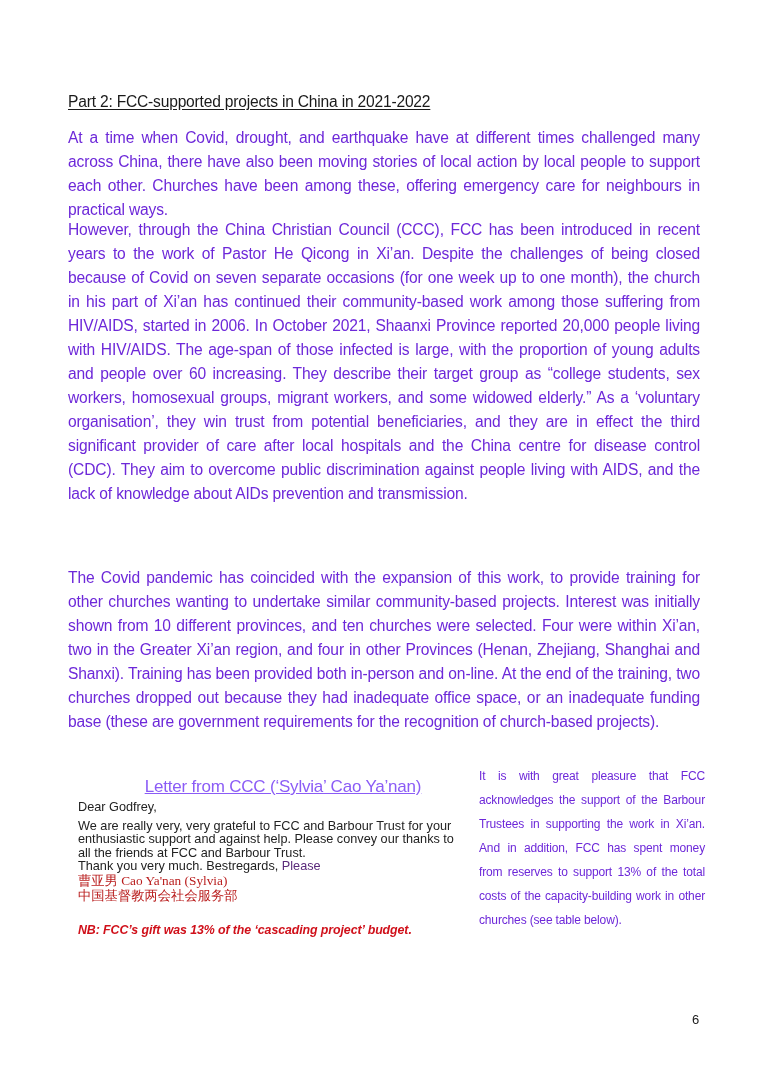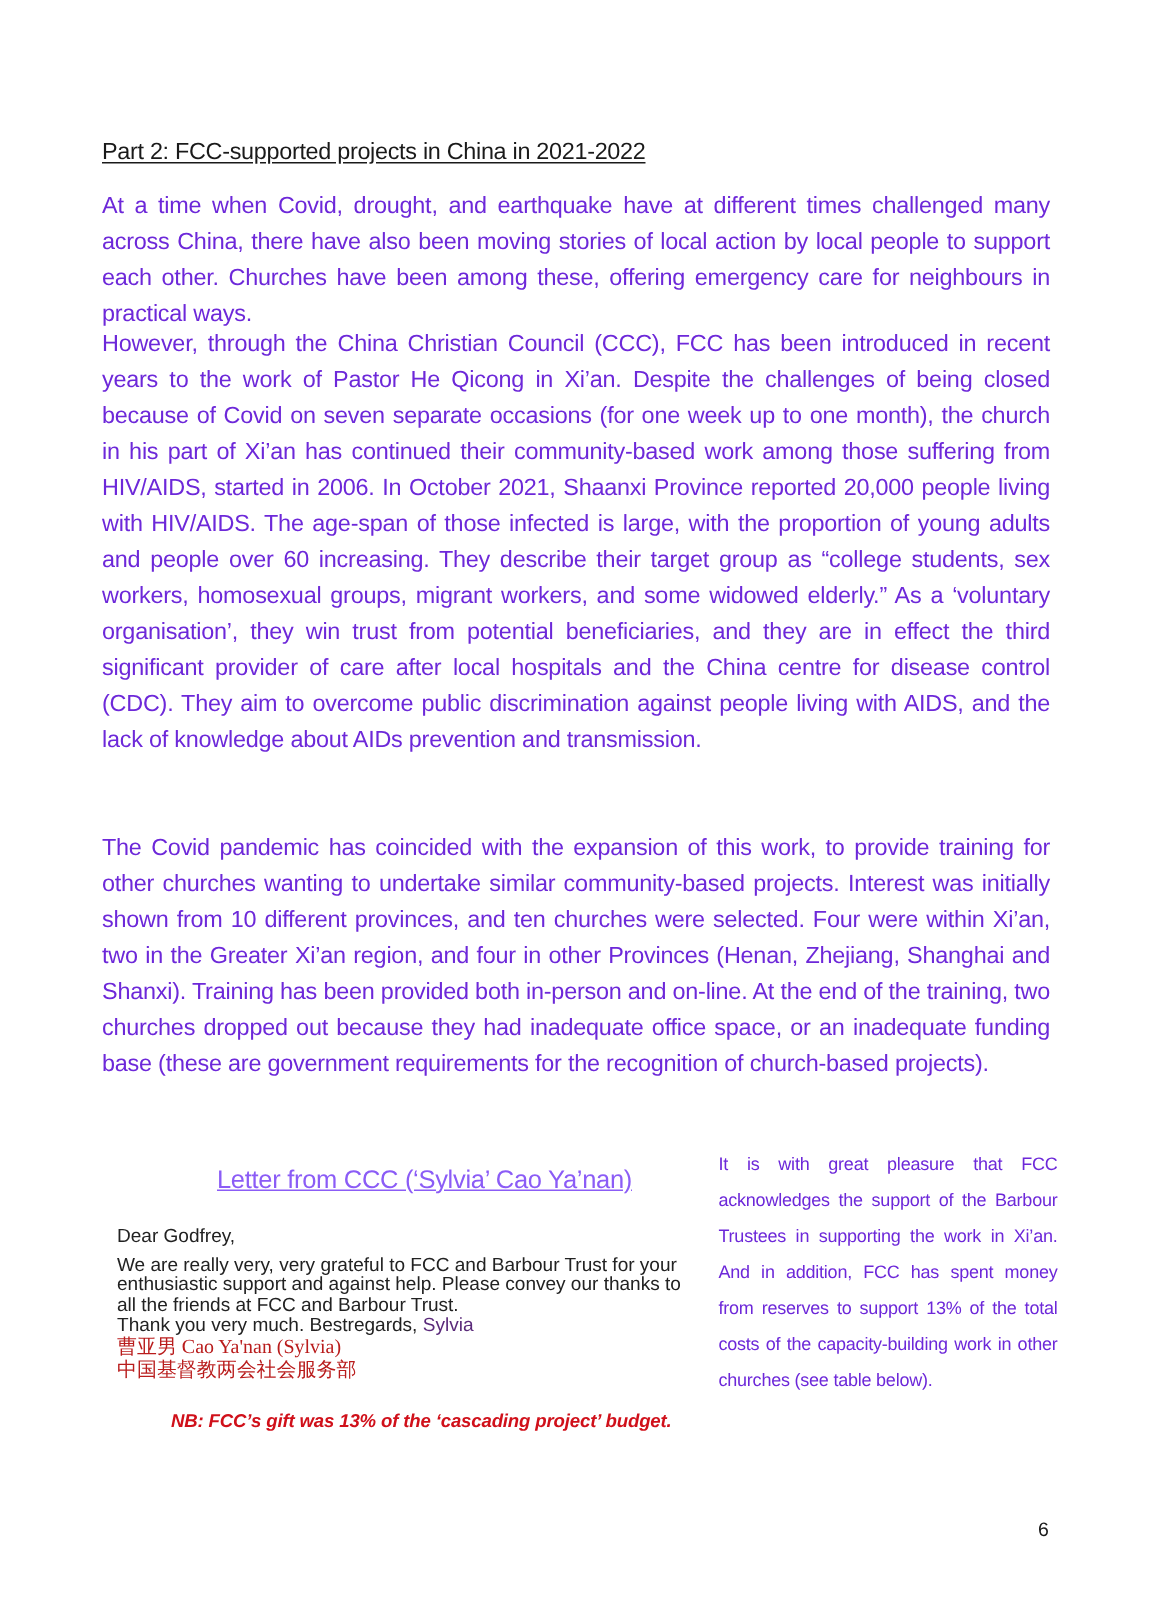--- a/index.html
+++ b/index.html
@@ -19,42 +19,42 @@
     }
     .heading {
       position: absolute; left: 68px; top: 92px;
       font-size: 15.6px; line-height: 20px;
       text-decoration: underline; text-underline-offset: 2px;
       color: #1a1a1a; letter-spacing: -0.2px;
     }
     .para { position: absolute; left: 68px; width: 632px; margin: 0; }
     #p1 { top: 126px; }
     #p2 { top: 218px; }
-    #p3 { top: 554px; }
+    #p3 { top: 566px; }
     .letter {
       position: absolute; left: 78px; top: 776px; width: 380px;
     }
     .letter-title {
       color: #8b5cf6; font-size: 17px; line-height: 22px; text-align: center;
       padding-left: 30px; letter-spacing: -0.2px; text-decoration: underline;
     }
     .letter-body {
       font-family: "Liberation Sans", sans-serif; font-size: 12.7px; line-height: 13.2px;
-      color: #222222; margin-top: 20px;
+      color: #222222; margin-top: 3px;
     }
     .letter-body p { margin: 0; }
     .letter-body .gap { margin-top: 6px; }
     .purple { color: #5a2a7a; }
     .serif-purple {
       font-family: "Liberation Serif", "DejaVu Serif", serif; color: #b91c1c;
       font-size: 13.3px; line-height: 15px;
     }
     .nb {
       margin-top: 19px; color: #d0101a; font-weight: bold; font-style: italic;
-      font-size: 12.4px; line-height: 16px; letter-spacing: -0.1px; margin-left: 36px;
+      font-size: 12.4px; line-height: 16px; letter-spacing: -0.1px;
     }
     .side-text {
       position: absolute; left: 475px; top: 760px; width: 226px; margin: 4px;
       font-size: 12px; line-height: 24px; text-align: justify;
     }
     .page-number {
       position: absolute; left: 692px; top: 1012px; font-size: 13px; color: #1a1a1a;
     }
   </style>
 </head>
@@ -68,21 +68,21 @@
   <p class="para body-text" id="p2">However, through the China Christian Council (CCC), FCC has been introduced in recent years to the work of Pastor He Qicong in Xi’an. Despite the challenges of being closed because of Covid on seven separate occasions (for one week up to one month), the church in his part of Xi’an has continued their community-based work among those suffering from HIV/AIDS, started in 2006. In October 2021, Shaanxi Province reported 20,000 people living with HIV/AIDS. The age-span of those infected is large, with the proportion of young adults and people over 60 increasing. They describe their target group as “college students, sex workers, homosexual groups, migrant workers, and some widowed elderly.” As a ‘voluntary organisation’, they win trust from potential beneficiaries, and they are in effect the third significant provider of care after local hospitals and the China centre for disease control (CDC). They aim to overcome public discrimination against people living with AIDS, and the lack of knowledge about AIDs prevention and transmission.</p>
   <p class="para body-text" id="p3">The Covid pandemic has coincided with the expansion of this work, to provide training for other churches wanting to undertake similar community-based projects. Interest was initially shown from 10 different provinces, and ten churches were selected. Four were within Xi’an, two in the Greater Xi’an region, and four in other Provinces (Henan, Zhejiang, Shanghai and Shanxi). Training has been provided both in-person and on-line. At the end of the training, two churches dropped out because they had inadequate office space, or an inadequate funding base (these are government requirements for the recognition of church-based projects).</p>
 
   <div class="letter">
     <div class="letter-title">Letter from CCC (‘Sylvia’ Cao Ya’nan)</div>
     <div class="letter-body">
       <p>Dear Godfrey,</p>
       <p class="gap">We are really very, very grateful to FCC and Barbour Trust for your enthusiastic support and against help. Please convey our thanks to all the friends at FCC and Barbour Trust.</p>
       <p>
         <span>Thank you very much. Bestregards,</span>
-        <span class="purple">Sylvia</span>
+        <span class="purple">Please</span>
       </p>
       <p class="serif-purple">曹亚男 Cao Ya'nan (Sylvia)</p>
       <p class="serif-purple">中国基督教两会社会服务部</p>
     </div>
     <div class="nb">NB: FCC’s gift was 13% of the ‘cascading project’ budget.</div>
   </div>
 
   <p class="side-text body-text">It is with great pleasure that FCC acknowledges the support of the Barbour Trustees in supporting the work in Xi’an. And in addition, FCC has spent money from reserves to support 13% of the total costs of the capacity-building work in other churches (see table below).</p>
 
   <div class="page-number">6</div>

